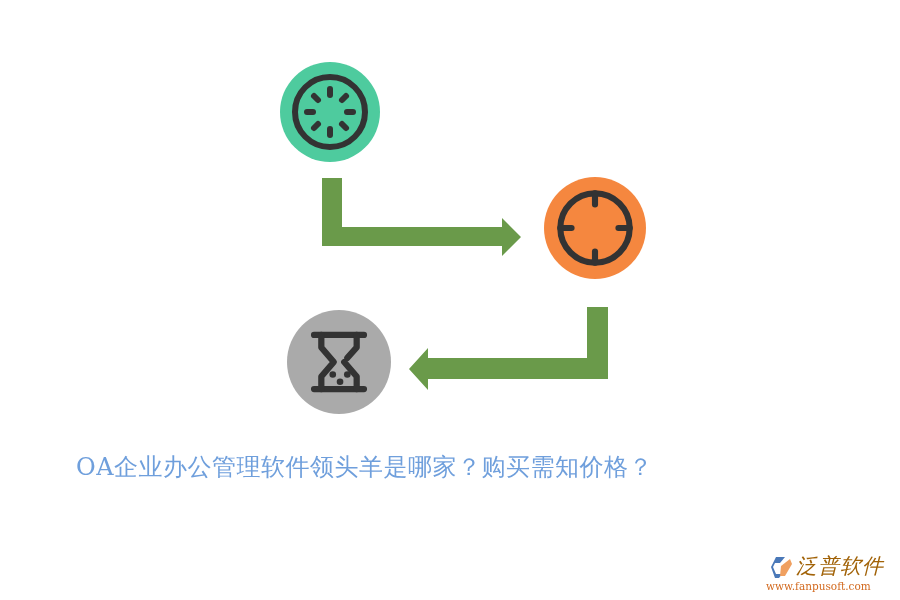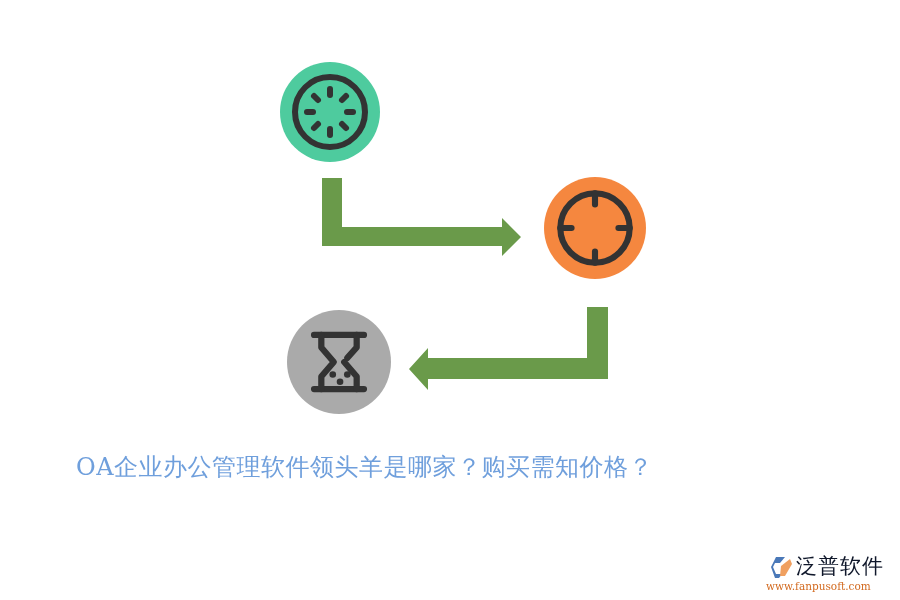--- a/index.html
+++ b/index.html
@@ -130,17 +130,17 @@
     </svg>
   </div>
 
   <div class="title" style="color:#6f9fdc;">OA企业办公管理软件领头羊是哪家？购买需知价格？</div>
 
   <div class="logo">
     <svg class="logo-mark" viewBox="0 0 26 26">
       <path d="M3 13 L8 3 L17 3 L12 9 L7 9 L5 13 L8 20 L14 20 L11 24 L7 24 Z" fill="#4a78b8"></path>
       <path d="M13 12 L22 5 L24 10 L17 22 L12 22 Z" fill="#f0a060"></path>
     </svg>
-    <span class="logo-name" style="color:#0f172a;">泛普软件</span>
+    <span class="logo-name" style="color:#a16207;font-style:italic;">泛普软件</span>
     <span class="logo-url" style="color:#d2691e;text-align:center;">www.fanpusoft.com</span>
   </div>
 
 </div>
 
 </body></html>

